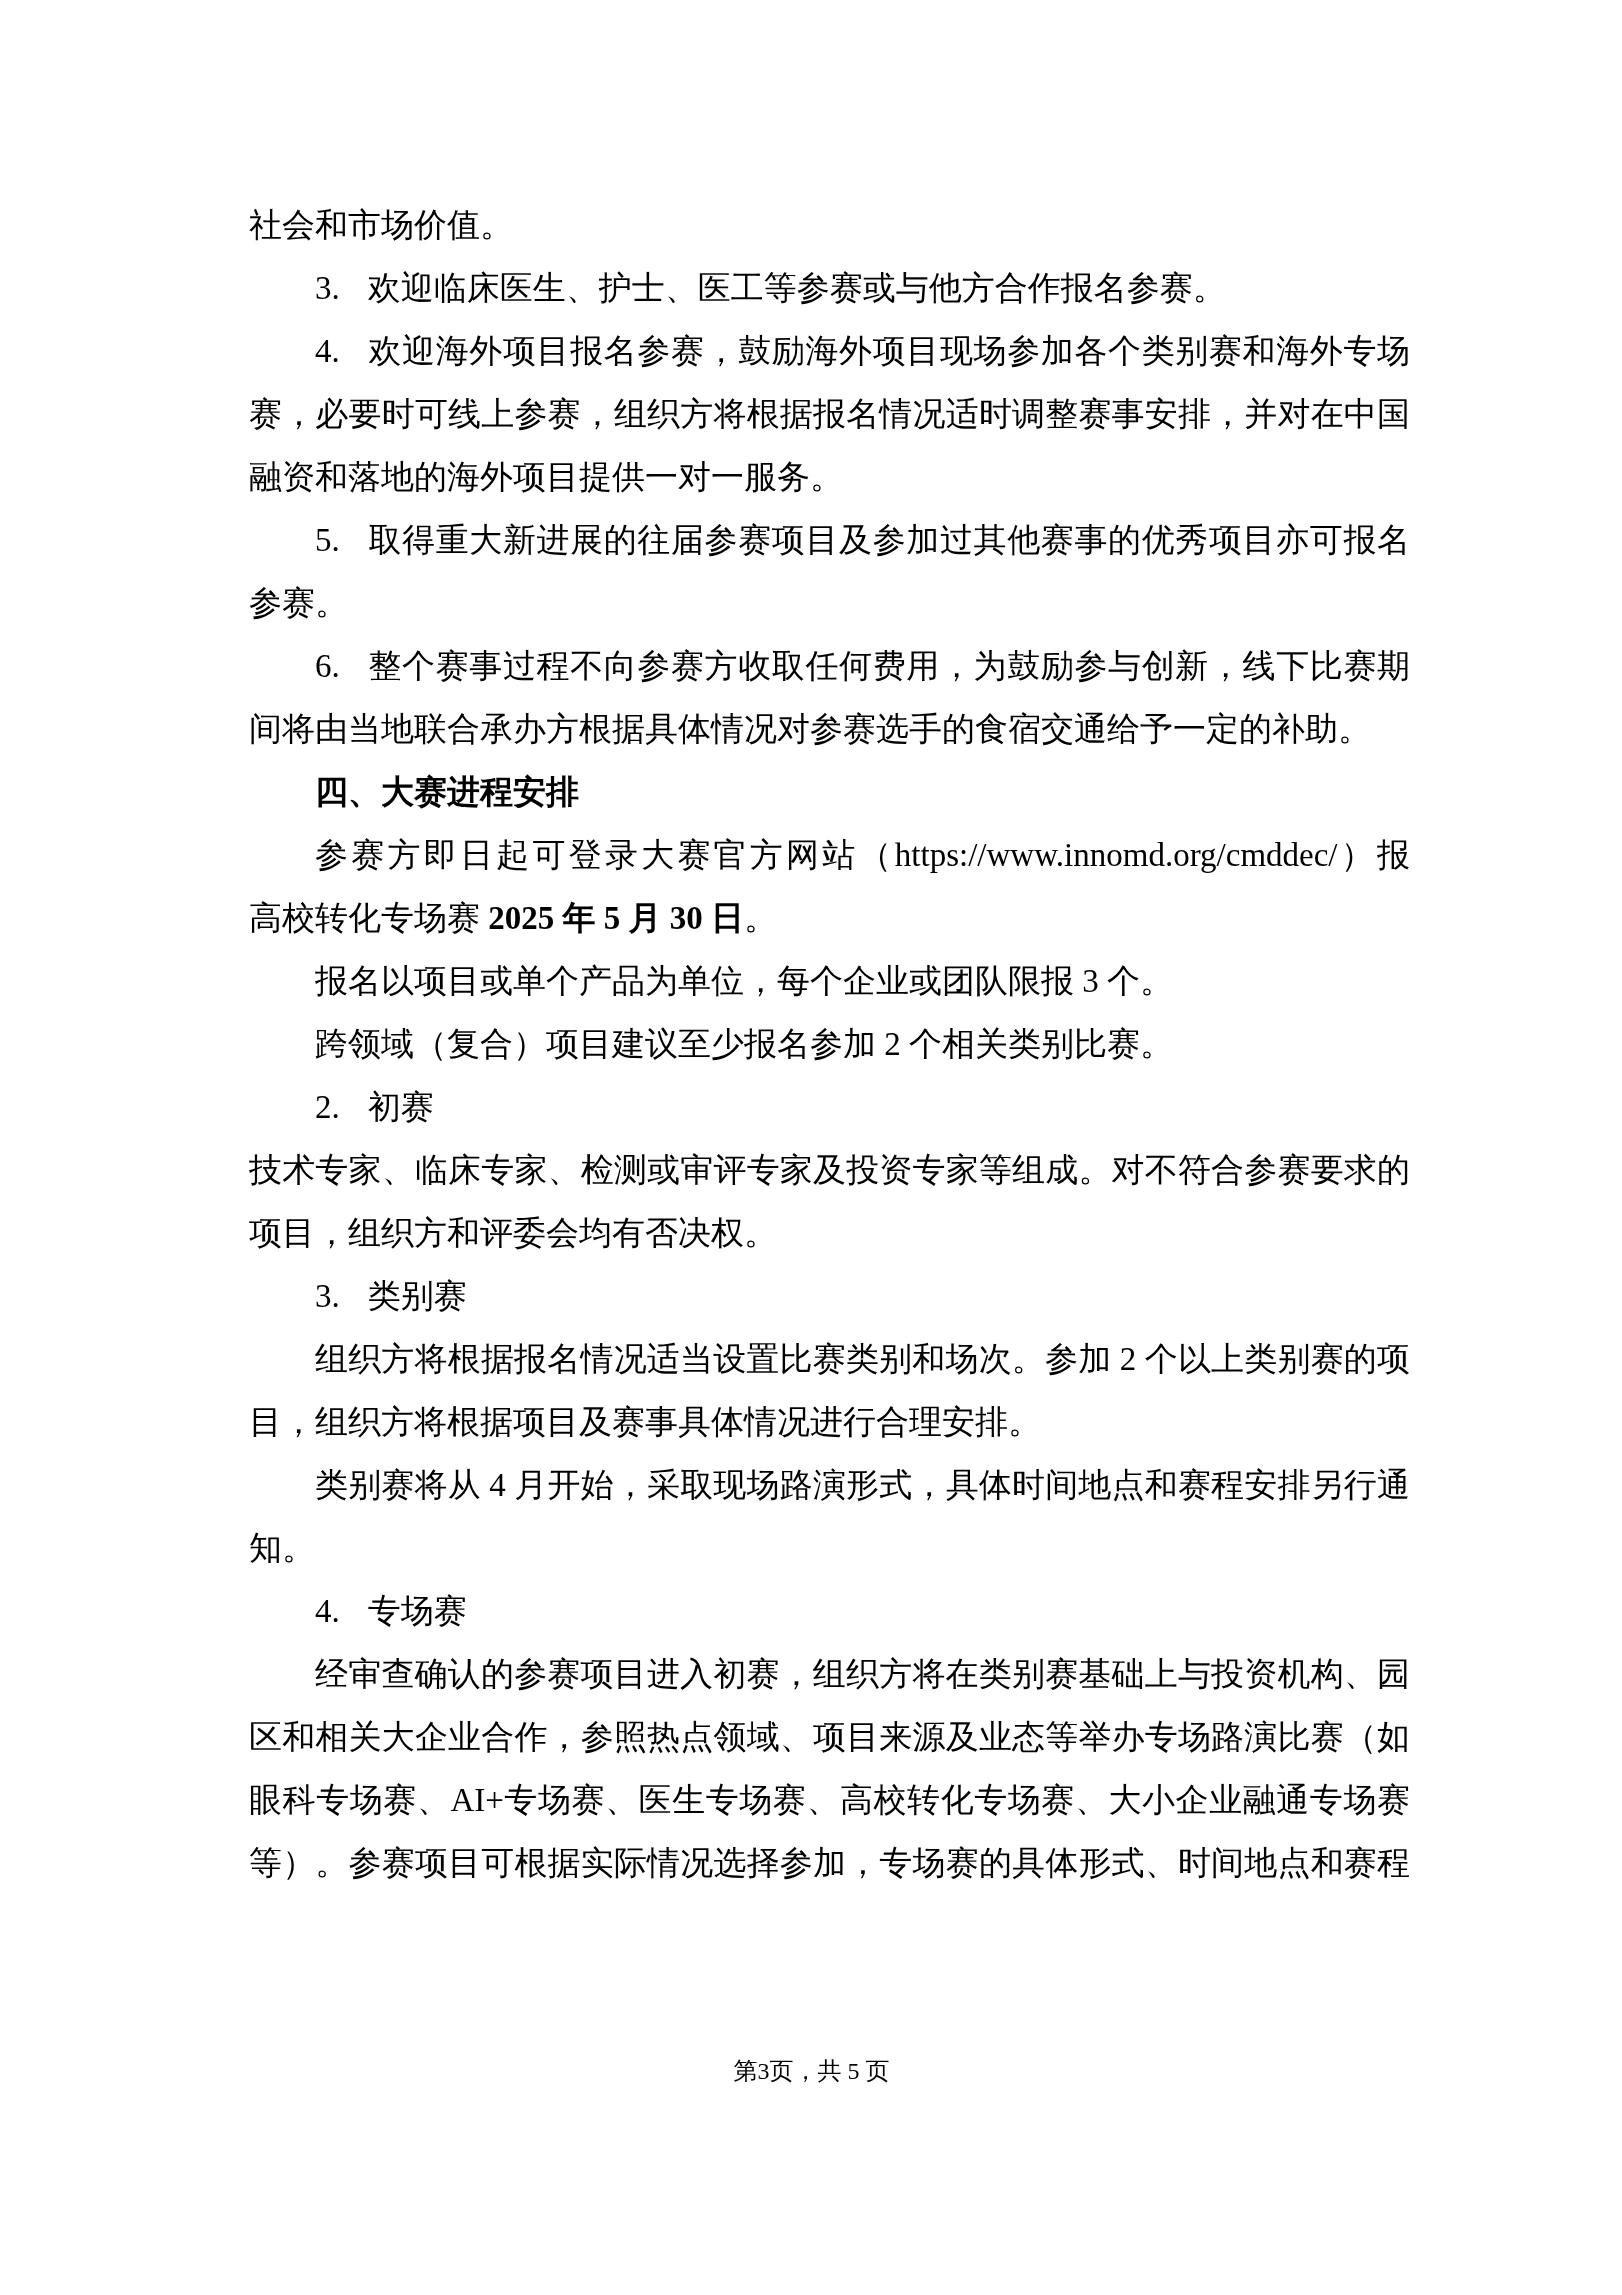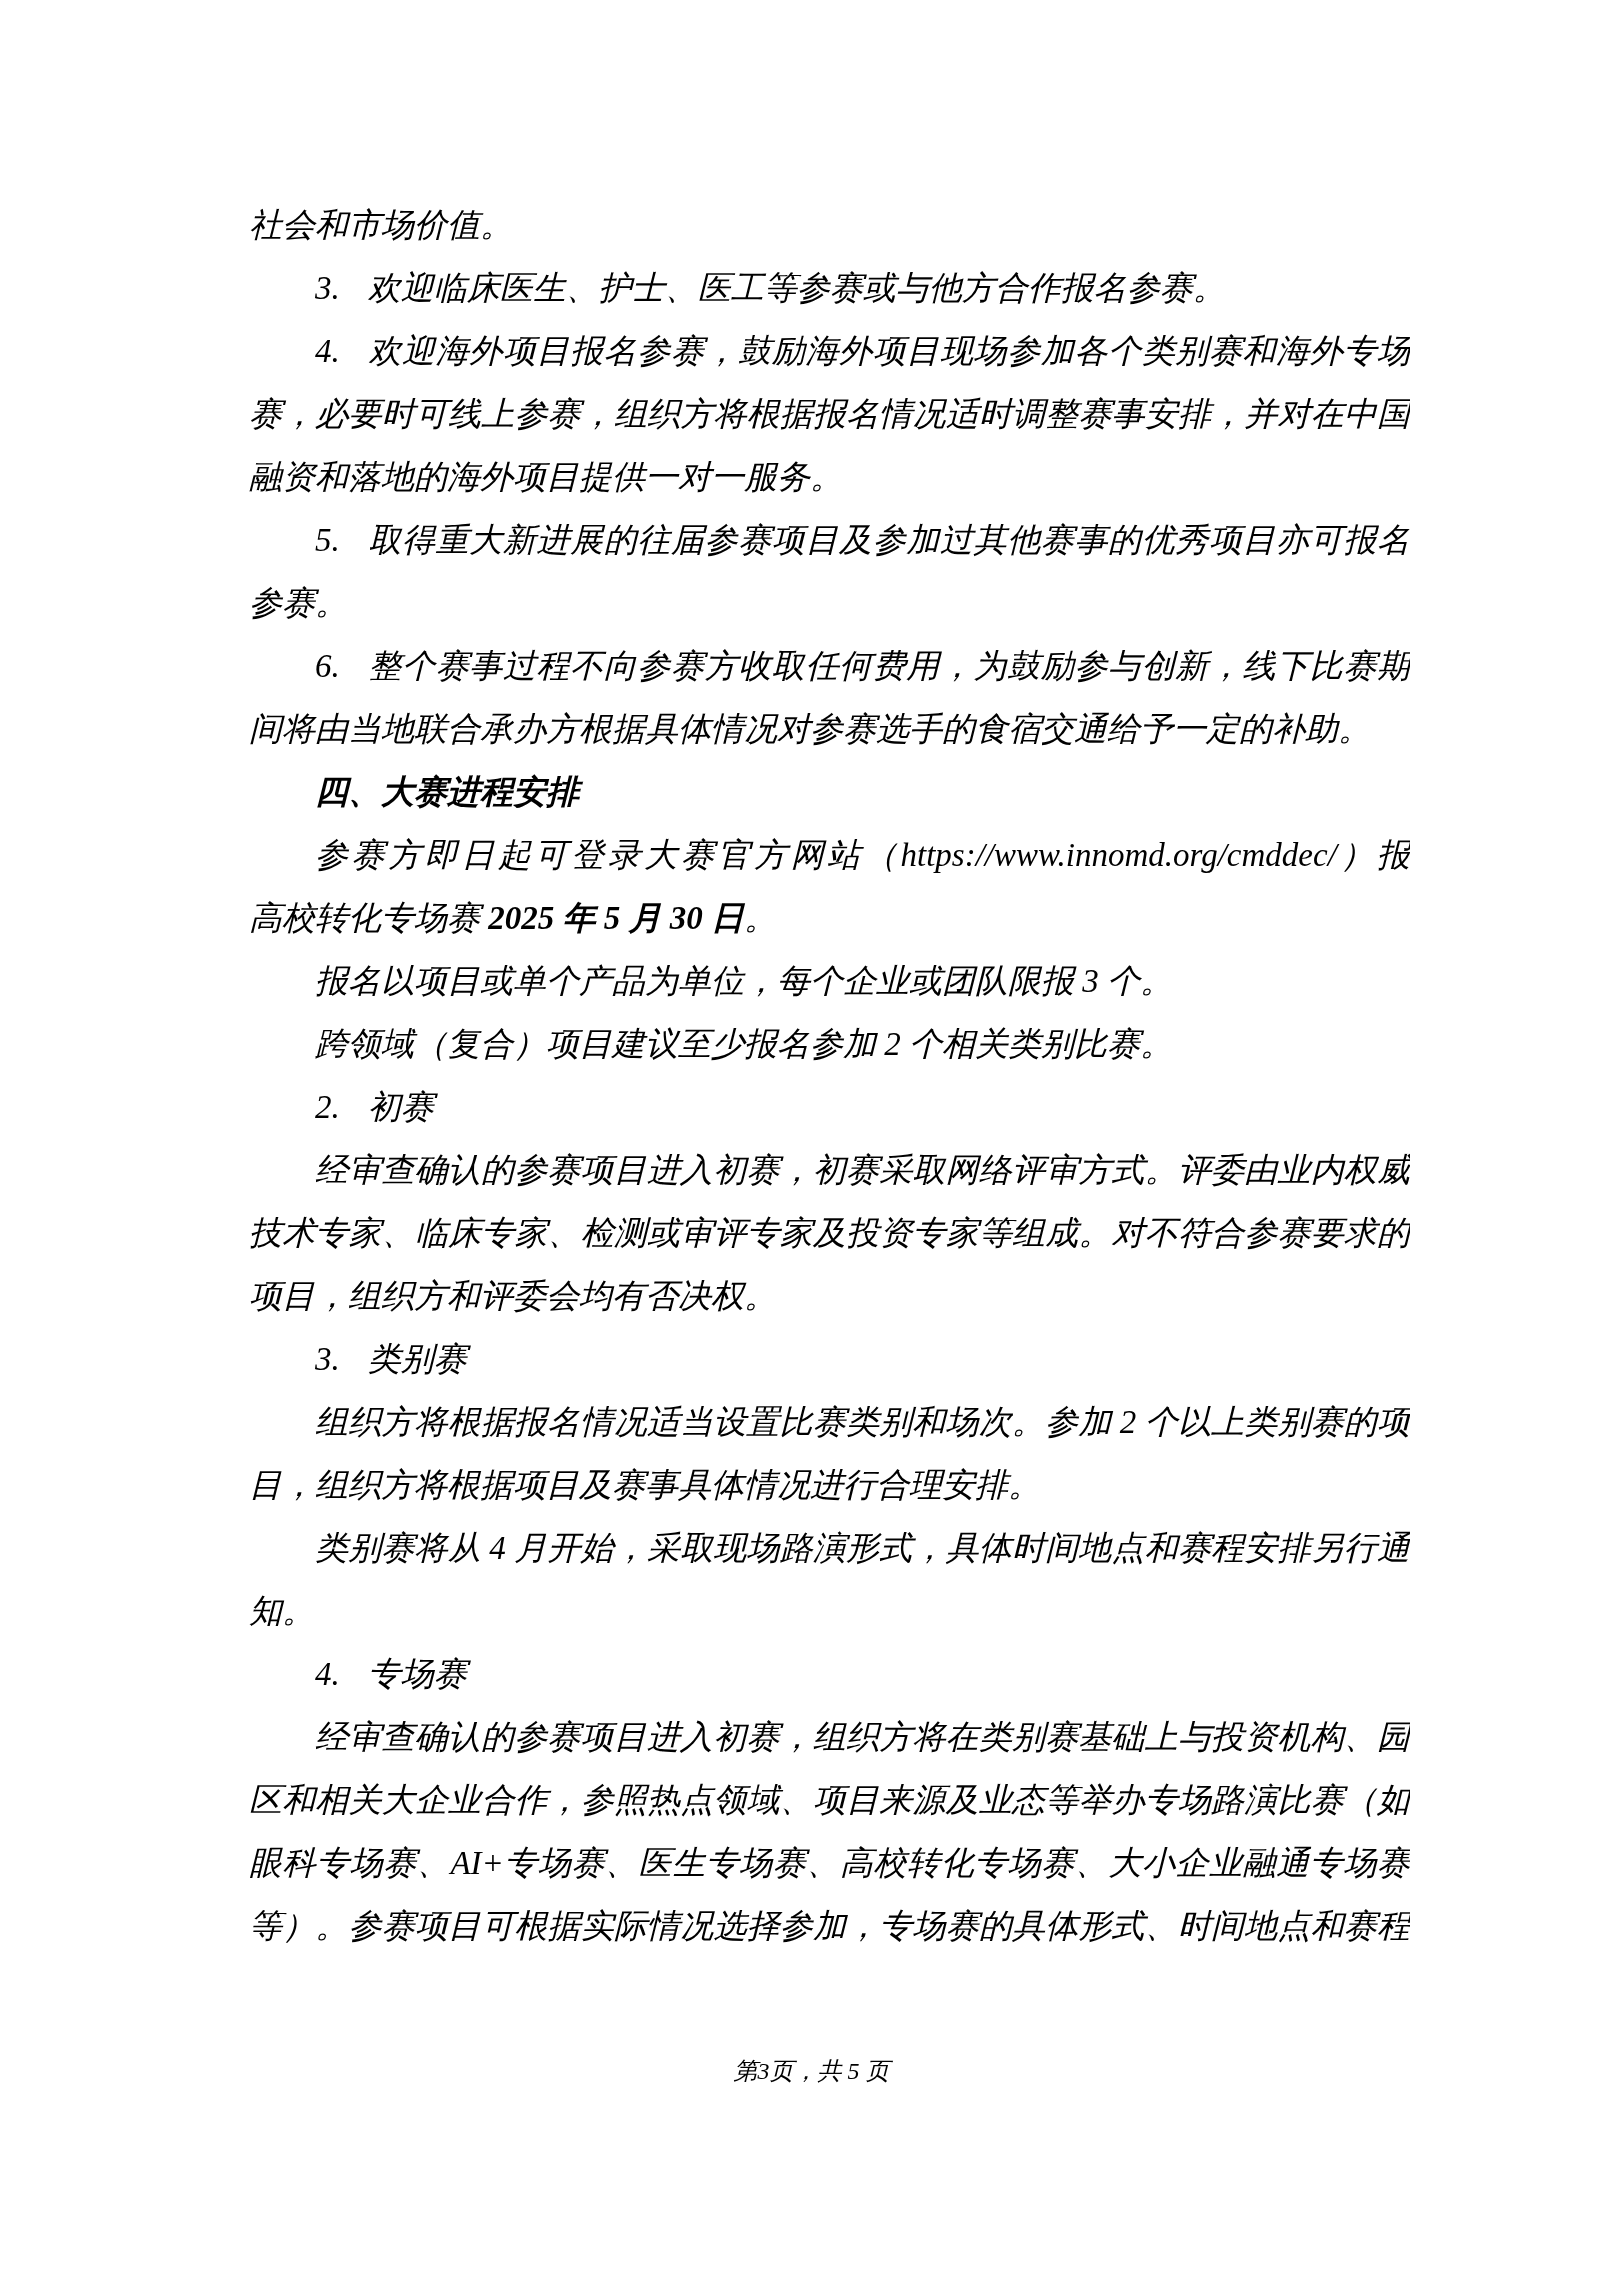--- a/index.html
+++ b/index.html
@@ -9,21 +9,20 @@
     width: 1623px;
     height: 2295px;
     overflow: hidden;
     color: #000000;
     font-family: "Liberation Serif", "DejaVu Serif", serif;
   }
   .page {
     position: absolute;
     inset: 0;
     background: #ffffff;
-    font-style: italic;
   }
   .doc {
     position: absolute;
     left: 249px;
     top: 194px;
     width: 1161px;
     font-size: 33px;
     line-height: 63px;
   }
   .ln {
@@ -79,21 +78,20 @@
     <div class="ln just ind"><span>参赛方即日起可登录大赛官方网站（https://www.innomd.org/cmddec/）报名，</span></div>
 
     <div class="ln end"><span>高校转化专场赛 </span><span class="b">2025 年 5 月 30 日</span><span>。</span></div>
 
     <div class="ln end ind"><span>报名以项目或单个产品为单位，每个企业或团队限报 3 个。</span></div>
 
     <div class="ln end ind"><span>跨领域（复合）项目建议至少报名参加 2 个相关类别比赛。</span></div>
 
     <div class="ln end ind"><span class="num">2.</span><span>初赛</span></div>
 
-    <div class="ln just ind"><span>经审查确认的参赛项目进入初赛，初赛采取网络评审方式。评委由业内权威</span></div>
 
     <div class="ln just"><span>技术专家、临床专家、检测或审评专家及投资专家等组成。对不符合参赛要求的</span></div>
 
     <div class="ln end"><span>项目，组织方和评委会均有否决权。</span></div>
 
     <div class="ln end ind"><span class="num">3.</span><span>类别赛</span></div>
 
     <div class="ln just ind"><span>组织方将根据报名情况适当设置比赛类别和场次。参加 2 个以上类别赛的项</span></div>
 
     <div class="ln end"><span>目，组织方将根据项目及赛事具体情况进行合理安排。</span></div>

